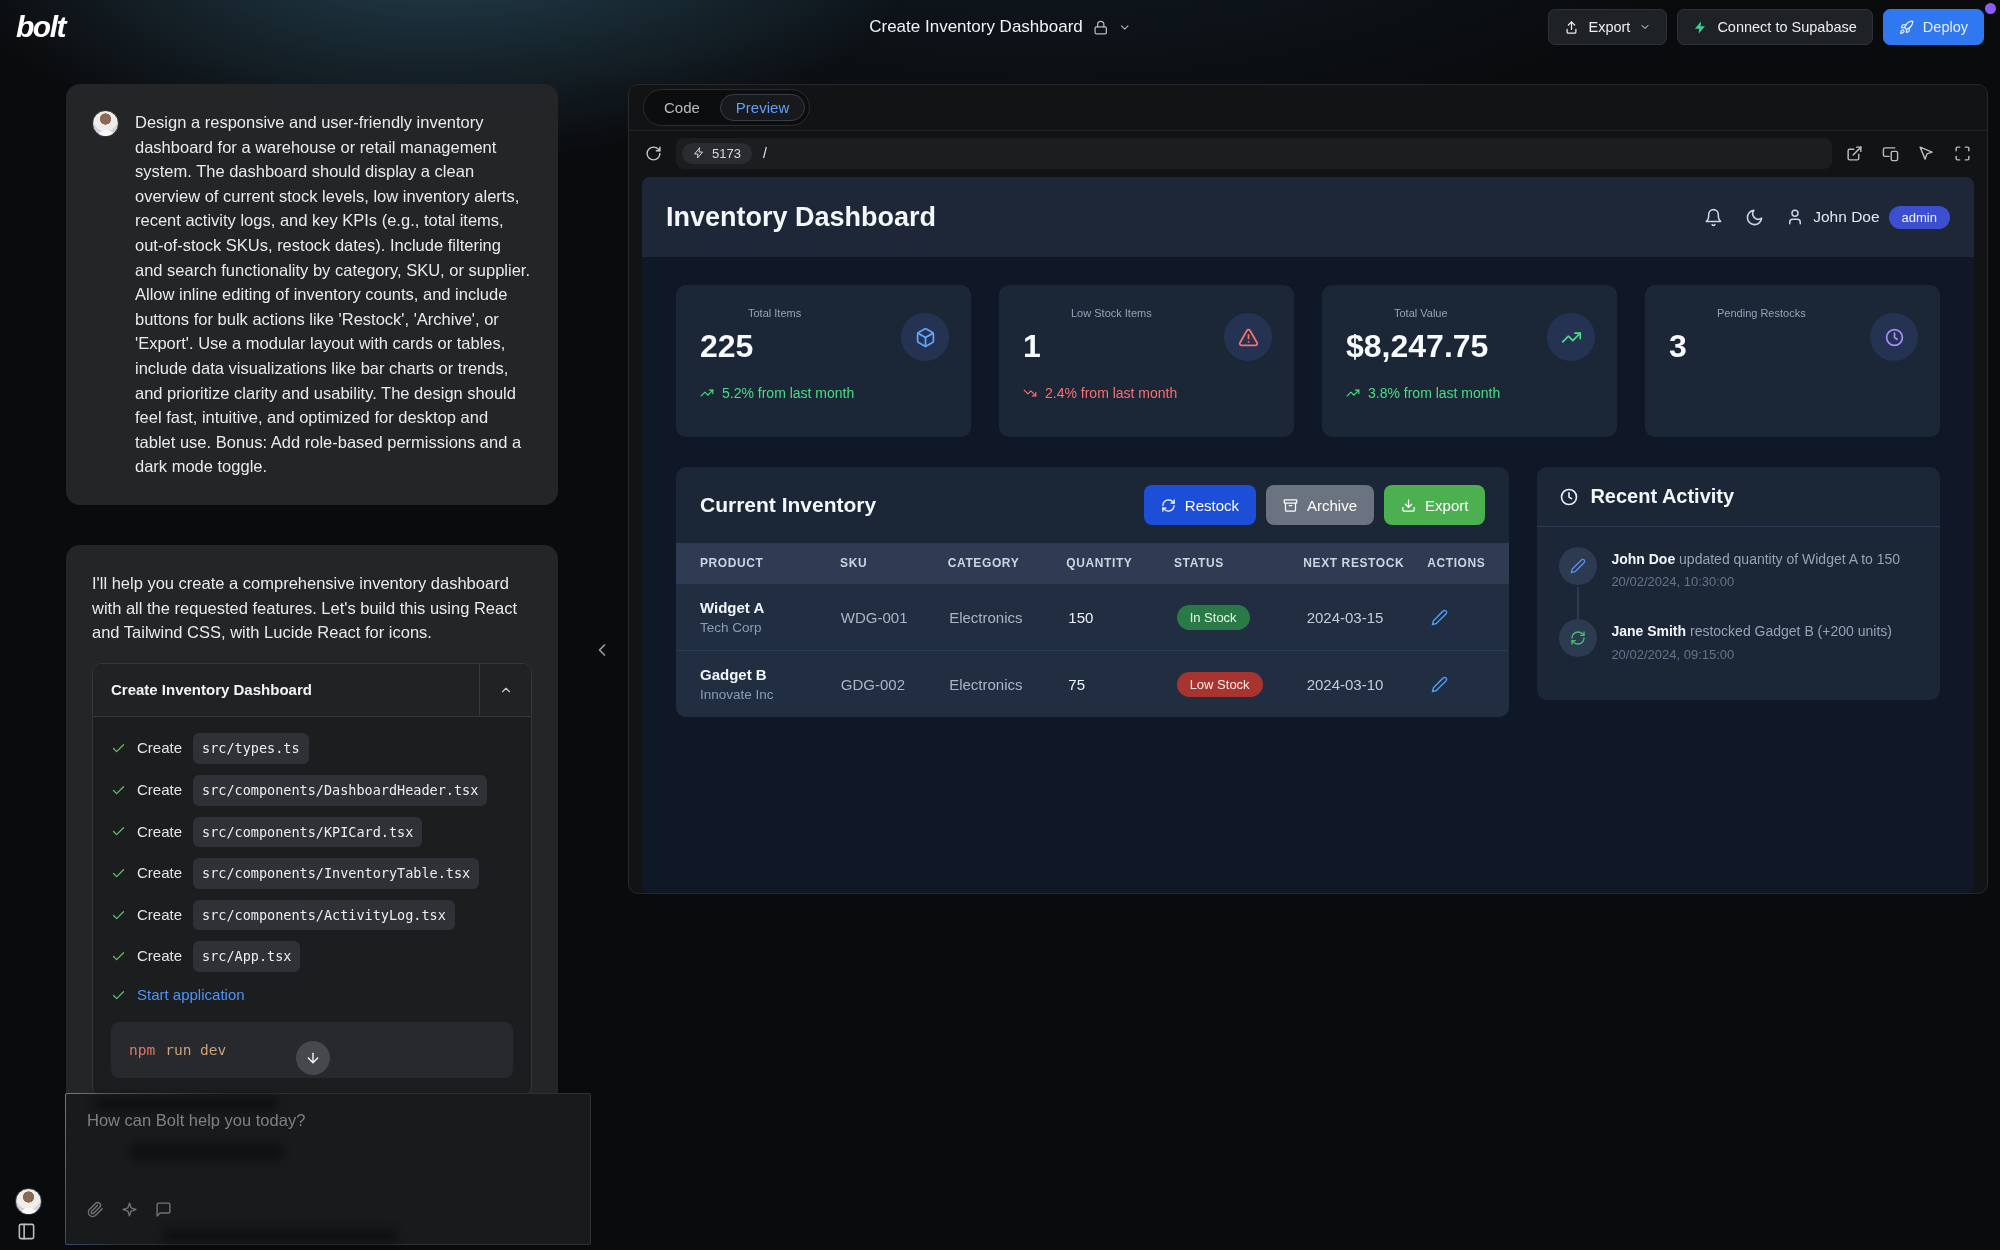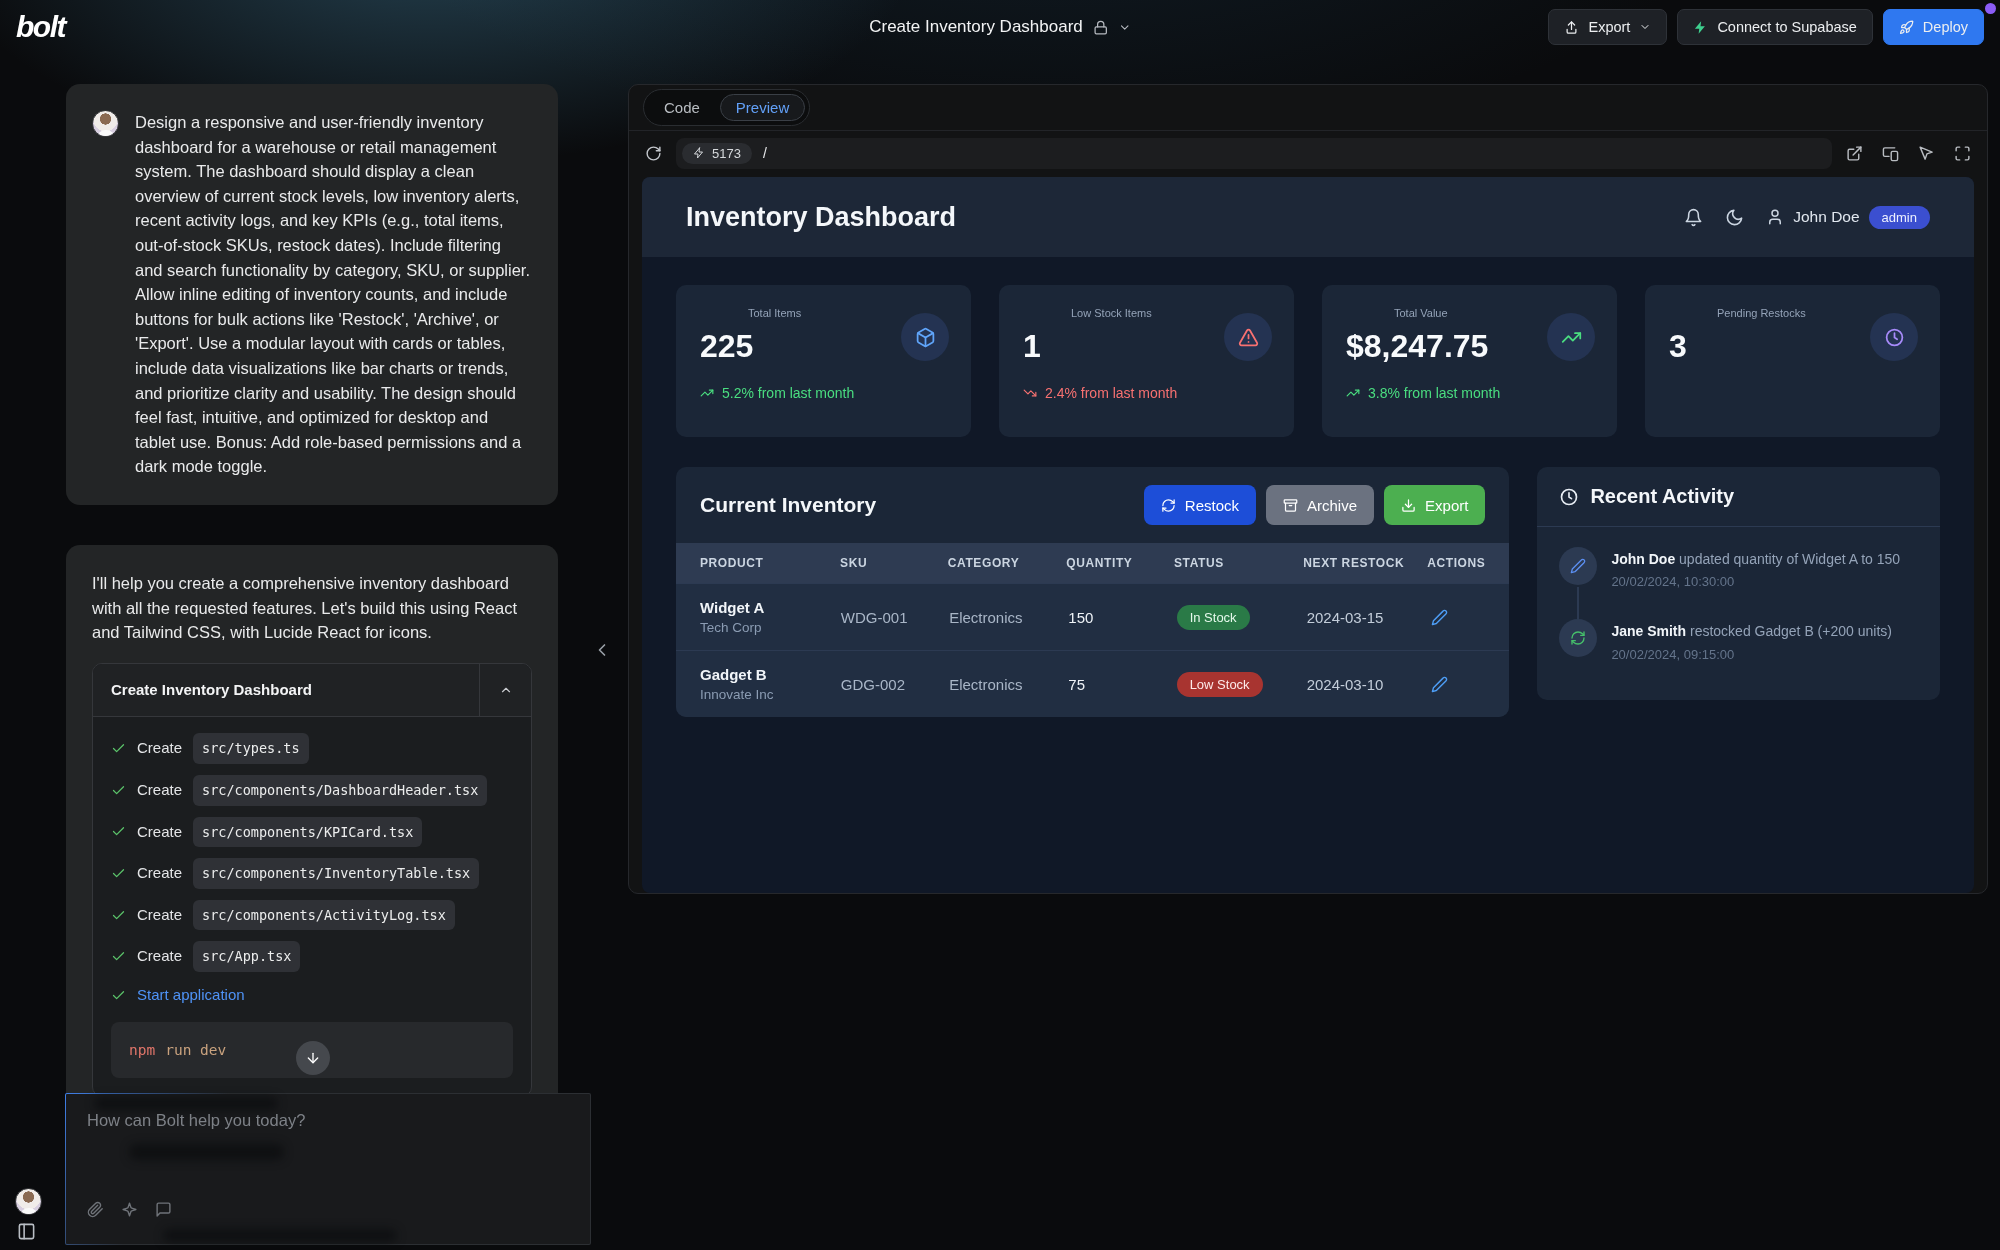--- a/index.html
+++ b/index.html
@@ -66,21 +66,21 @@
   .url-row .reload { font-size:17px; color:#c3c7cc; cursor:pointer; }
   .url-bar { flex:1; height:31px; background:#1c1d1f; border-radius:8px; display:flex; align-items:center; padding:0 6px; gap:11px; cursor:text; }
   .port-badge { display:flex; align-items:center; gap:7px; background:#2a2c30; border-radius:999px; padding:3px 11px; font-size:13px; color:#d6d9dc; }
   .port-badge .ic { font-size:12px; }
   .url-path { font-size:14px; color:#e8eaec; }
   .url-icons { display:flex; gap:19px; font-size:17px; color:#b9bdc2; }
   .url-icons .ic { cursor:pointer; }
 
   
   #dash { position:absolute; left:13px; right:13px; top:92px; bottom:0; background:#101827; border-radius:8px; overflow:hidden; }
-  .dash-head { height:80px; background:#1d2737; display:flex; align-items:center; padding:0 44px; }
+  .dash-head { height:80px; background:#1d2737; display:flex; align-items:center; padding:0 24px; }
   .dash-title { font-size:27px; font-weight:700; color:#f4f7fa; }
   .dash-head-right { margin-left:auto; display:flex; align-items:center; gap:22px; }
   .searchbox { width:260px; height:42px; background:#2c3850; border:1px solid #41506b; border-radius:8px; display:flex; align-items:center; gap:10px; padding:0 13px; }
   .searchbox .ic { font-size:16px; color:#8796ab; }
   .searchbox input { background:transparent; border:0; outline:0; color:#dbe3ee; font-size:15px; width:100%; font-family:"Liberation Sans",sans-serif; }
   .searchbox input::placeholder { color:#8796ab; }
   .hicon { font-size:19px; color:#cbd5e1; cursor:pointer; }
   .userbox { display:flex; align-items:center; gap:9px; font-size:15.5px; color:#e2e8f0; cursor:pointer; }
   .userbox .ic { font-size:18px; color:#cbd5e1; }
   .role-badge { background:#3b4fd0; color:#eef1ff; font-size:13px; padding:4px 13px; border-radius:999px; }

